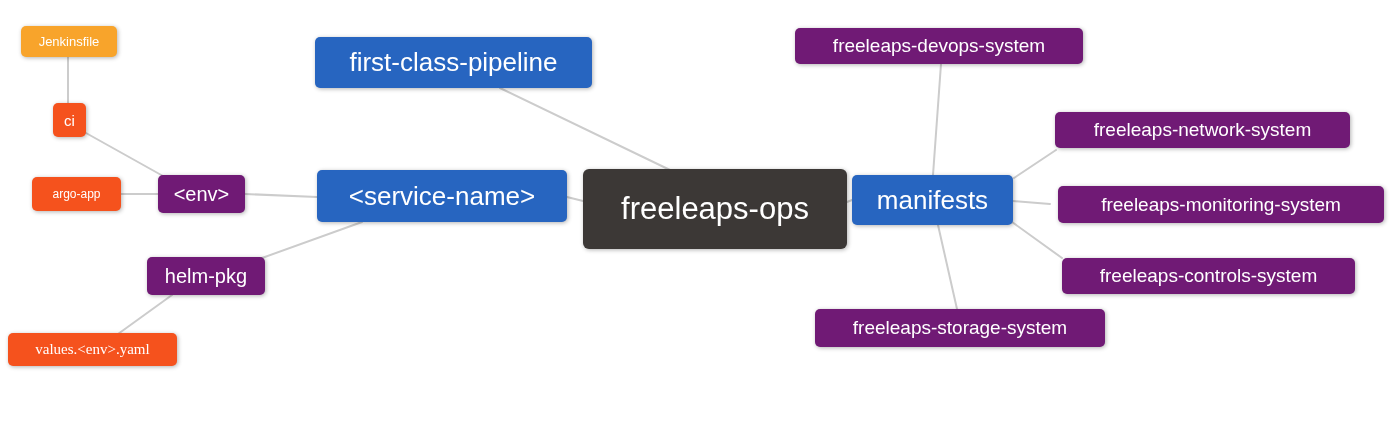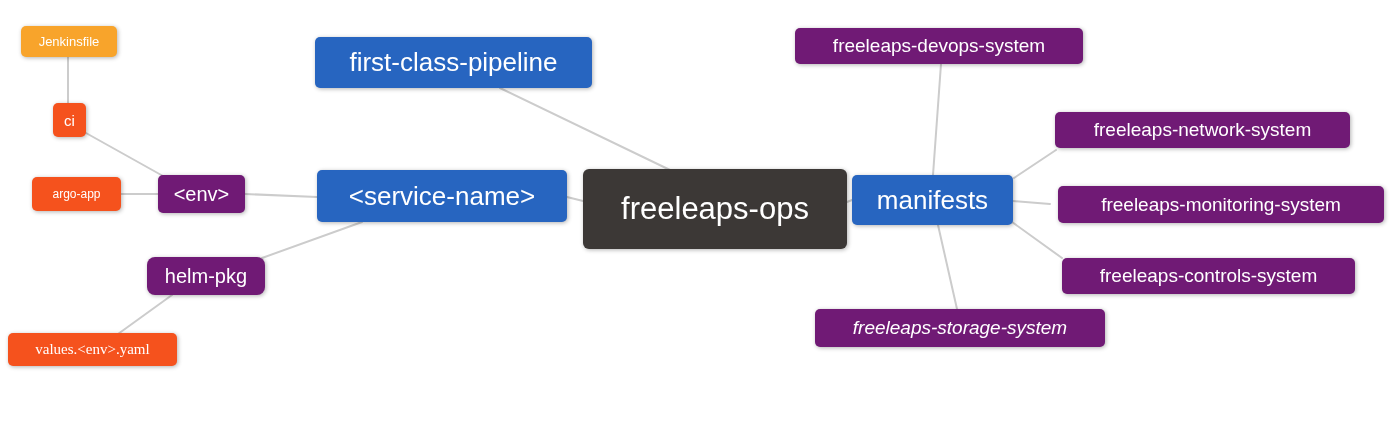--- a/index.html
+++ b/index.html
@@ -42,30 +42,30 @@
   .c-green  { background: #701a75; }
   .c-red    { background: #F5521D; }
   .c-orange { background: #F8A42B; }
 
   
   #n-ops        { left: 583px; top: 169px; width: 264px; height: 80px; font-size: 31px; }
   #n-pipeline   { left: 315px; top:  37px; width: 277px; height: 51px; font-size: 26px; }
   #n-service    { left: 317px; top: 170px; width: 250px; height: 52px; font-size: 26px; }
   #n-manifests  { left: 852px; top: 175px; width: 161px; height: 50px; font-size: 26px; }
   #n-env        { left: 158px; top: 175px; width:  87px; height: 38px; font-size: 20px; }
-  #n-helm       { left: 147px; top: 257px; width: 118px; height: 38px; font-size: 20px; border-radius: 8px; }
+  #n-helm       { left: 147px; top: 257px; width: 118px; height: 38px; font-size: 20px; }
   #n-ci         { left:  53px; top: 103px; width:  33px; height: 34px; font-size: 15px; }
   #n-argo       { left:  32px; top: 177px; width:  89px; height: 34px; font-size: 12px; }
   #n-jenkins    { left:  21px; top:  26px; width:  96px; height: 31px; font-size: 13px; }
   #n-values     { left:   8px; top: 333px; width: 169px; height: 33px; font-size: 15px; font-family: Liberation Serif, serif; }
   #n-devops     { left: 795px; top:  28px; width: 288px; height: 36px; font-size: 19px; }
   #n-network    { left:1055px; top: 112px; width: 295px; height: 36px; font-size: 19px; }
   #n-monitoring { left:1050px; top: 186px; width: 326px; height: 37px; font-size: 19px; margin-left: 8px; }
   #n-controls   { left:1062px; top: 258px; width: 293px; height: 36px; font-size: 19px; }
-  #n-storage    { left: 815px; top: 309px; width: 290px; height: 38px; font-size: 19px; font-style: italic; }
+  #n-storage    { left: 815px; top: 309px; width: 290px; height: 38px; font-size: 19px; }
 </style>
 </head>
 <body>
 
 <div class="canvas">
 
   <svg class="edge-layer" viewBox="0 0 1390 421" aria-hidden="true">
     <line x1="68" y1="57" x2="68" y2="103"></line>
     <line x1="86" y1="133" x2="163" y2="176"></line>
     <line x1="121" y1="194" x2="158" y2="194"></line>

